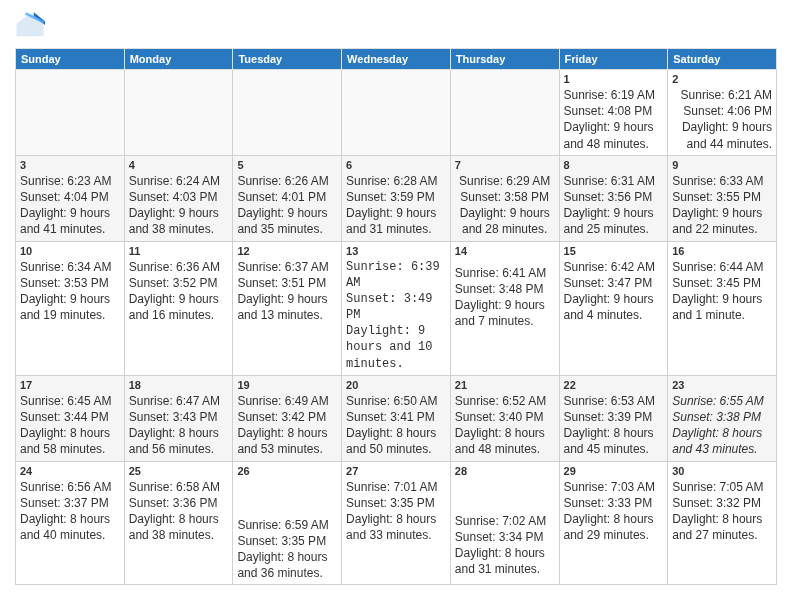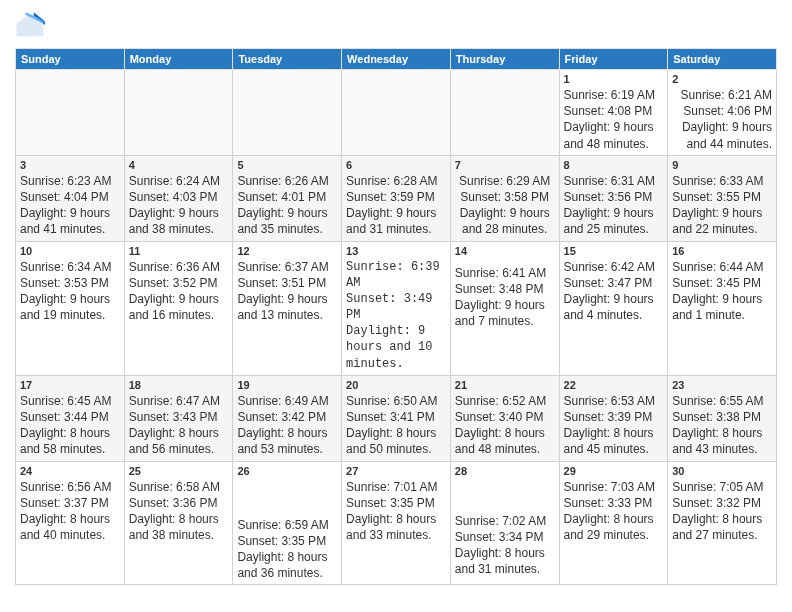--- a/index.html
+++ b/index.html
@@ -273,21 +273,21 @@
 Daylight: 8 hours and 48 minutes.</div>
           </td>
           <td>
             <span class="day-num">22</span>
             <div class="cell-content" style="white-space: pre-line;">Sunrise: 6:53 AM
 Sunset: 3:39 PM
 Daylight: 8 hours and 45 minutes.</div>
           </td>
           <td>
             <span class="day-num">23</span>
-            <div class="cell-content" style="white-space: pre-line;">Sunrise: 6:55 AM
+            <div class="cell-content" style="white-space: pre-line; font-style: italic;">Sunrise: 6:55 AM
 Sunset: 3:38 PM
 Daylight: 8 hours and 43 minutes.</div>
           </td>
         </tr>
         <tr>
           <td>
             <span class="day-num">24</span>
             <div class="cell-content" style="white-space: pre-line;">Sunrise: 6:56 AM
 Sunset: 3:37 PM
 Daylight: 8 hours and 40 minutes.</div>

